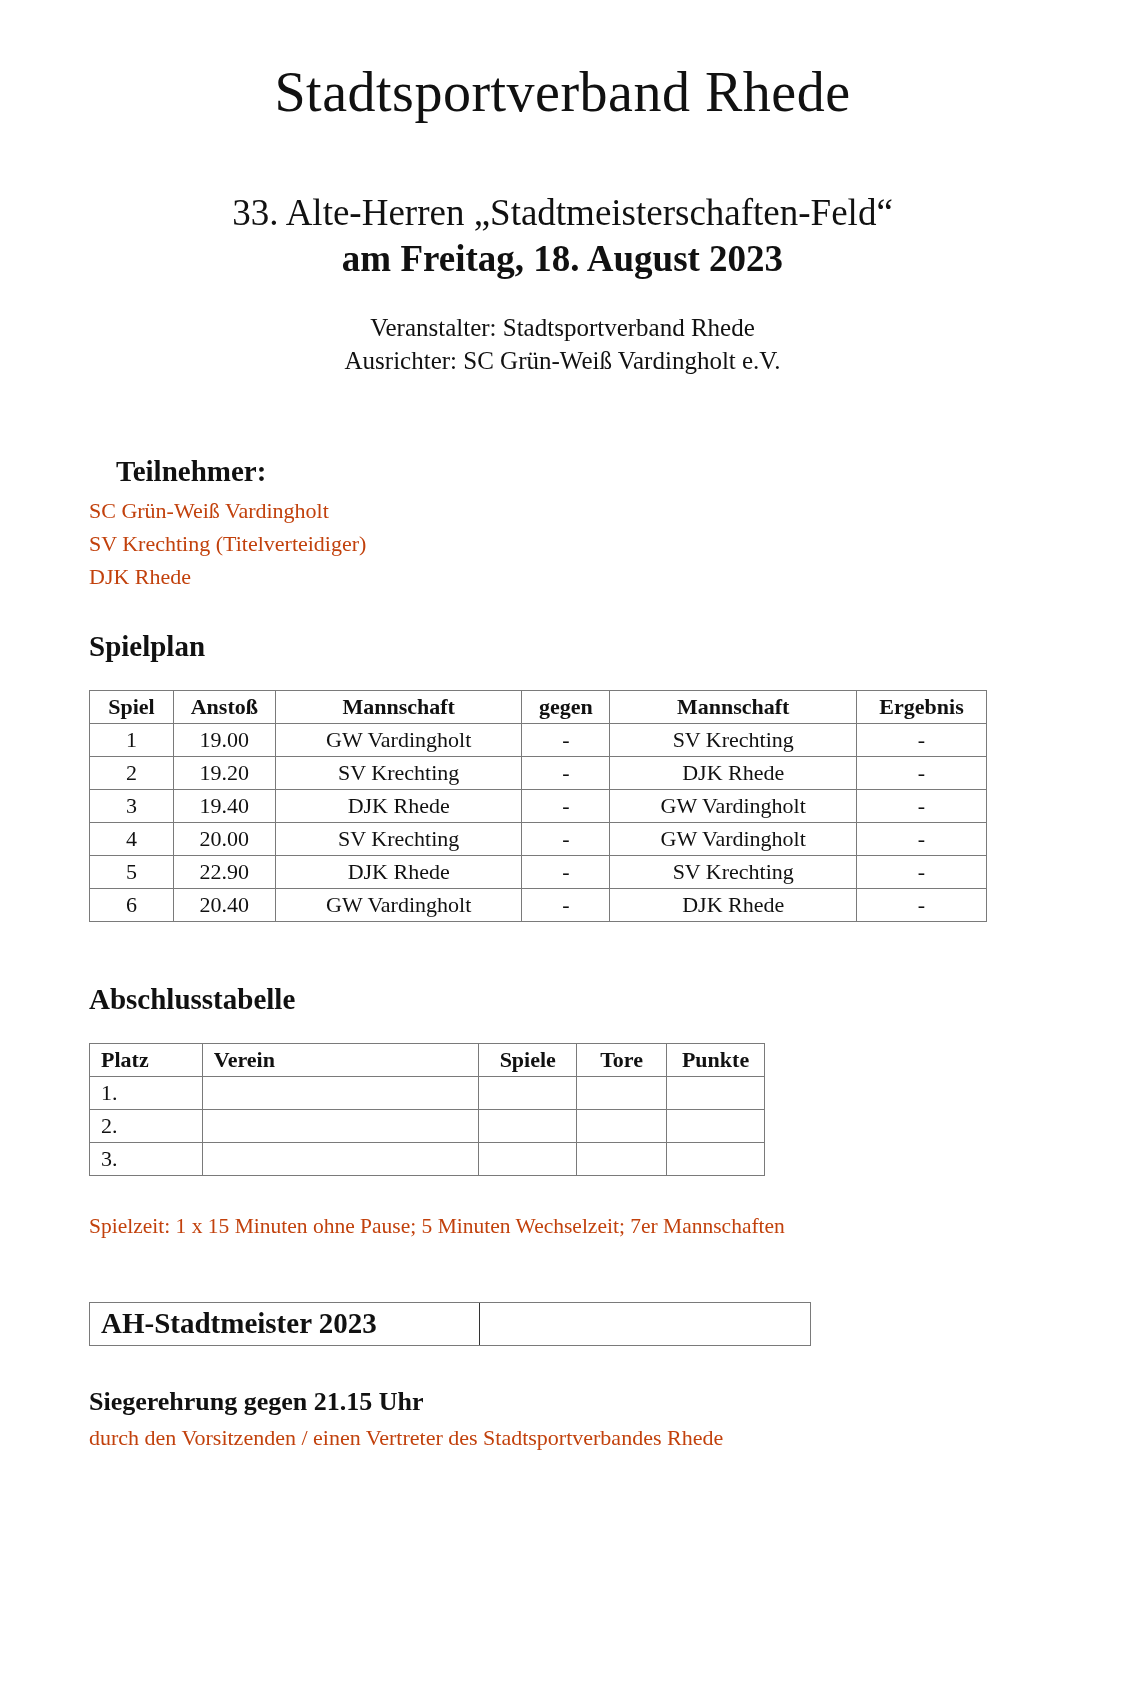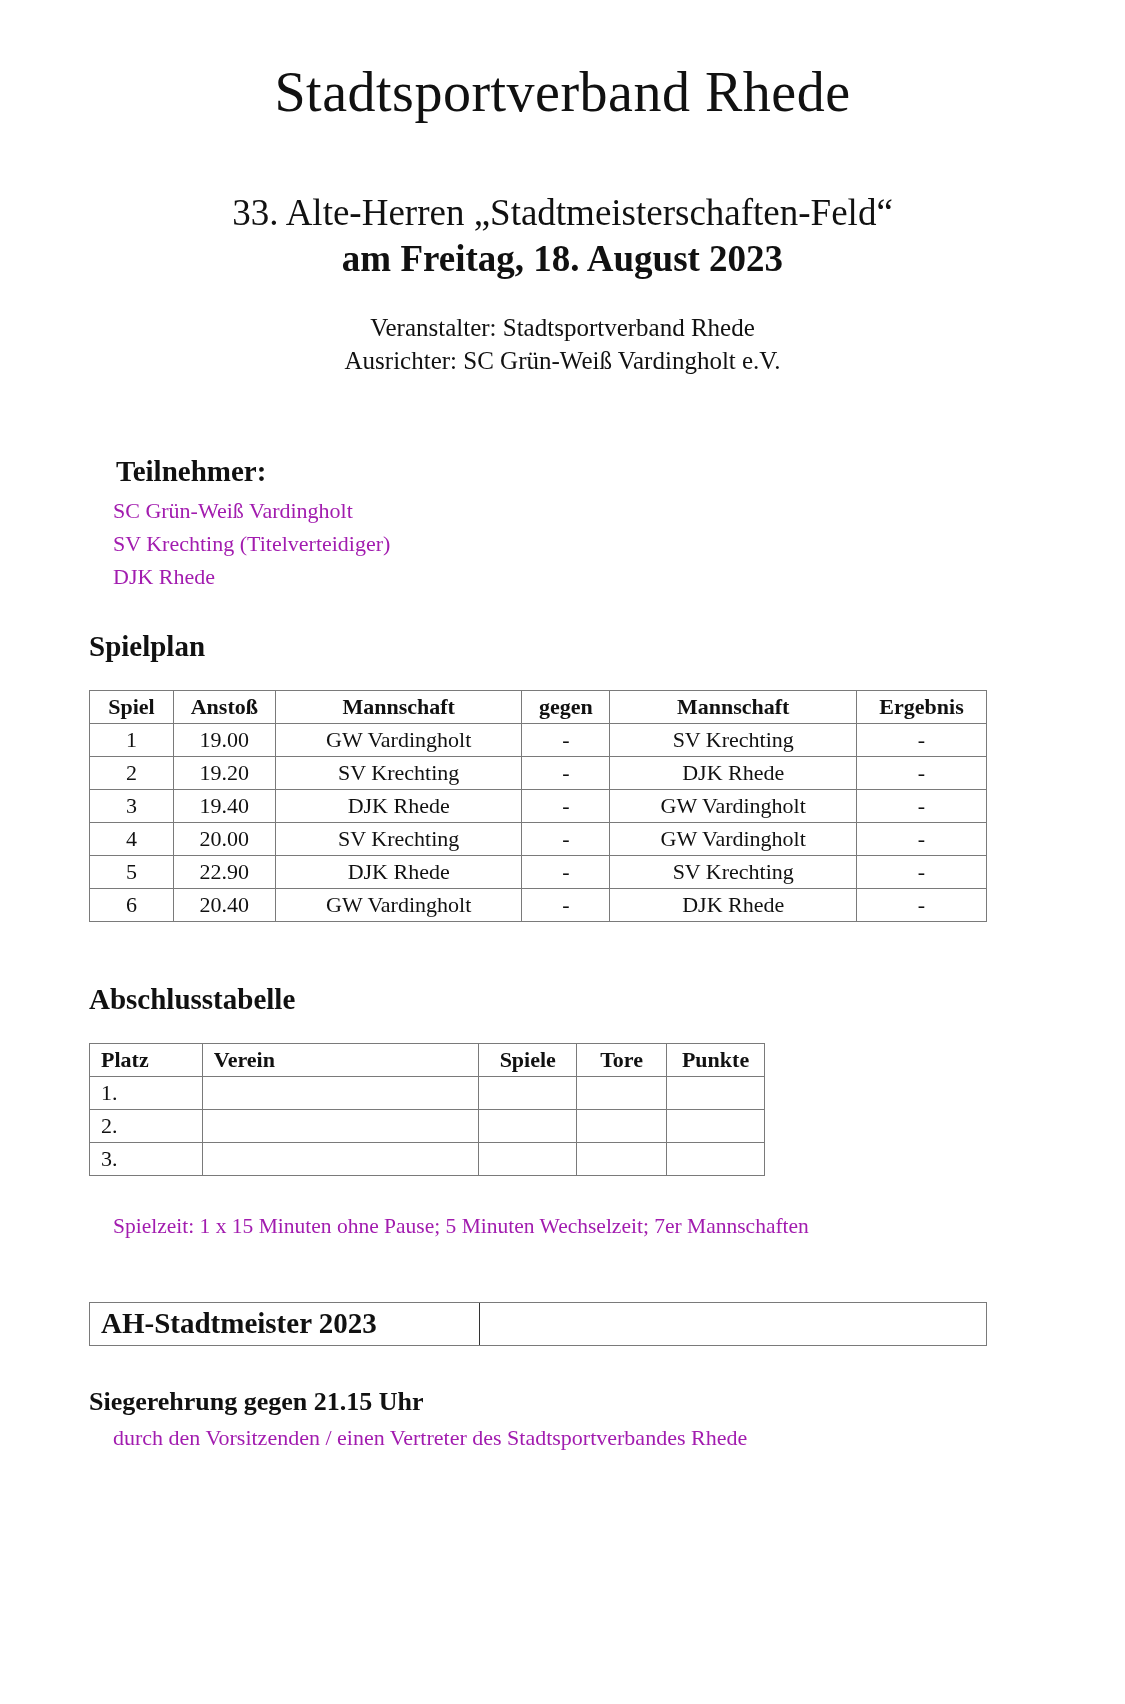--- a/index.html
+++ b/index.html
@@ -7,35 +7,35 @@
          font-family:"Liberation Serif","DejaVu Serif",serif; color:#111; }
   .abs { position:absolute; }
   .center { left:0; width:1125px; text-align:center; }
   #title { top:52px; font-size:56px; font-weight:normal; line-height:80px; letter-spacing:0.5px; }
   #sub1 { top:190px; font-size:37px; font-weight:normal; line-height:46px; }
   #sub2 { top:236px; font-size:37px; font-weight:bold; line-height:46px; }
   #org1 { top:312px; font-size:25px; line-height:32px; }
   #org2 { top:345px; font-size:25px; line-height:32px; }
   .h2 { left:89px; font-size:29px; font-weight:bold; line-height:36px; }
   #teil-h { top:453px;margin-left:27px; }
-  .plain { left:89px; font-size:22px; line-height:33px; color:#a21caf;margin-left:24px; }
+  .plain { left:89px; font-size:22px; line-height:33px; color:#c2410c; }
   #teil-list { top:494px; }
   #teil-list div { height:33px; }
   #spiel-h { top:628px; }
   table { border-collapse:collapse; position:absolute; }
   td, th { border:1.5px solid #7a7a7a; padding:0; font-size:22px; height:32px; line-height:30px; }
   th { font-weight:bold; }
   #plan { left:89px; top:690px; width:898px; }
   #plan td, #plan th { text-align:center; }
   #abs-h { top:981px; }
   #final { left:89px; top:1043px; width:676px; }
   #final th, #final td { text-align:left; padding-left:11px; }
   #final th.c { text-align:center; padding-left:0; }
   #spielzeit { top:1210px; font-size:21.5px; }
-  #champ { left:89px; top:1302px; width:898px; height:44px; border:1.5px solid #7a7a7a; box-sizing:border-box; display:flex; }
+  #champ { left:89px; top:1302px; width:722px; height:44px; border:1.5px solid #7a7a7a; box-sizing:border-box; display:flex; }
   #champ .lbl { width:390px; border-right:1.5px solid #333; font-size:29px; font-weight:bold; line-height:40px; padding-left:11px; box-sizing:border-box; }
   #champ .val { flex:1; }
   #sieg-h { top:1384px; font-size:26px; }
   #sieg-t { top:1421px; font-size:22px; }
 </style>
 </head>
 <body>
 
 <div id="title" class="abs center">Stadtsportverband Rhede</div>
 <div id="sub1" class="abs center">33. Alte-Herren „Stadtmeisterschaften-Feld“</div>

